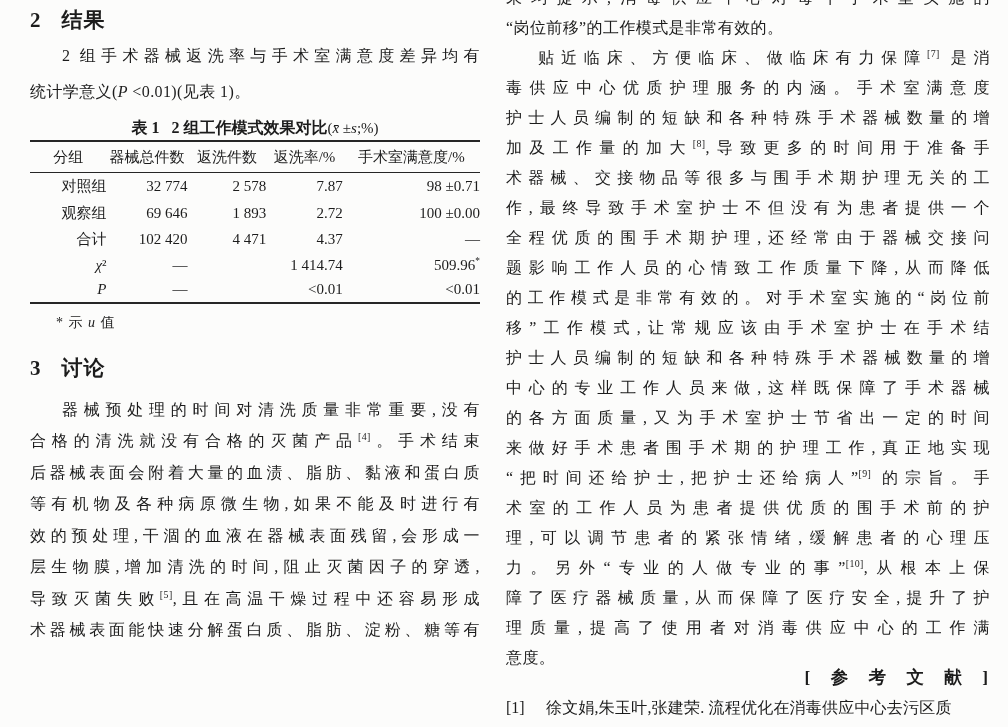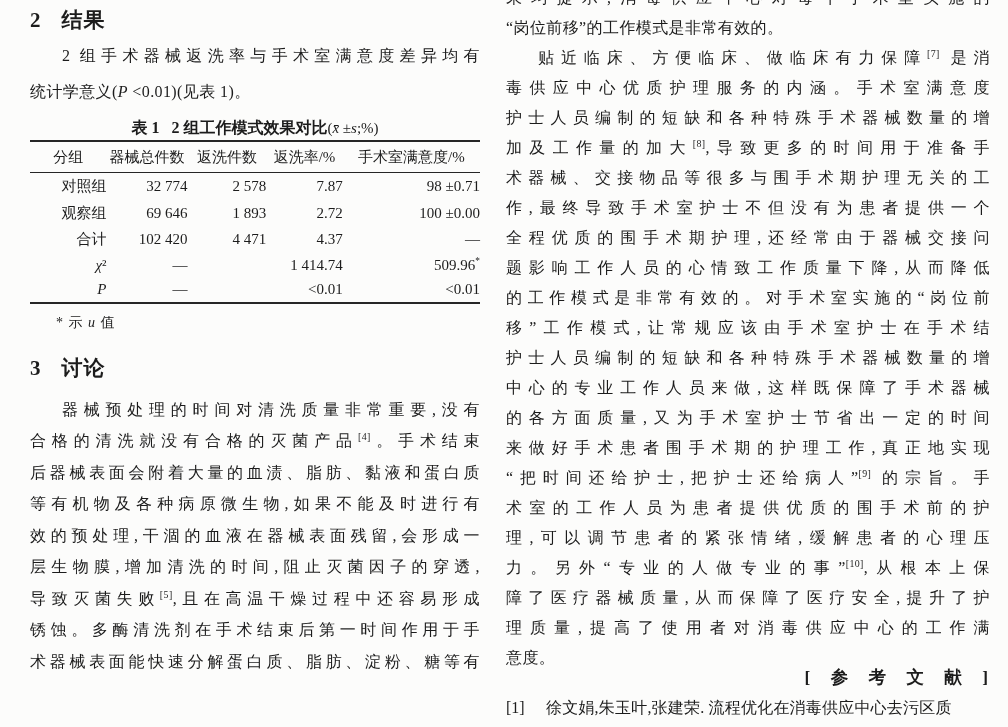--- a/index.html
+++ b/index.html
@@ -158,21 +158,20 @@
   </div>
 
   <div class="para-discussion">
       <div class="tline indent">器械预处理的时间对清洗质量非常重要,没有</div>
       <div class="tline">合格的清洗就没有合格的灭菌产品<sup>[4]</sup>。手术结束</div>
       <div class="tline">后器械表面会附着大量的血渍、脂肪、黏液和蛋白质</div>
       <div class="tline">等有机物及各种病原微生物,如果不能及时进行有</div>
       <div class="tline">效的预处理,干涸的血液在器械表面残留,会形成一</div>
       <div class="tline">层生物膜,增加清洗的时间,阻止灭菌因子的穿透,</div>
       <div class="tline">导致灭菌失败<sup>[5]</sup>,且在高温干燥过程中还容易形成</div>
-      <div class="tline">锈蚀。多酶清洗剂在手术结束后第一时间作用于手</div>
       <div class="tline">术器械表面能快速分解蛋白质、脂肪、淀粉、糖等有</div>
     </div>
 </div>
 
 <div class="col" id="right-col">
   <div class="para-right">
       <div class="tline">果均提示,消毒供应中心对每个手术室实施的</div>
       <div class="tline short">“岗位前移”的工作模式是非常有效的。</div>
       <div class="tline indent">贴近临床、方便临床、做临床有力保障<sup>[7]</sup> 是消</div>
       <div class="tline">毒供应中心优质护理服务的内涵。手术室满意度</div>

